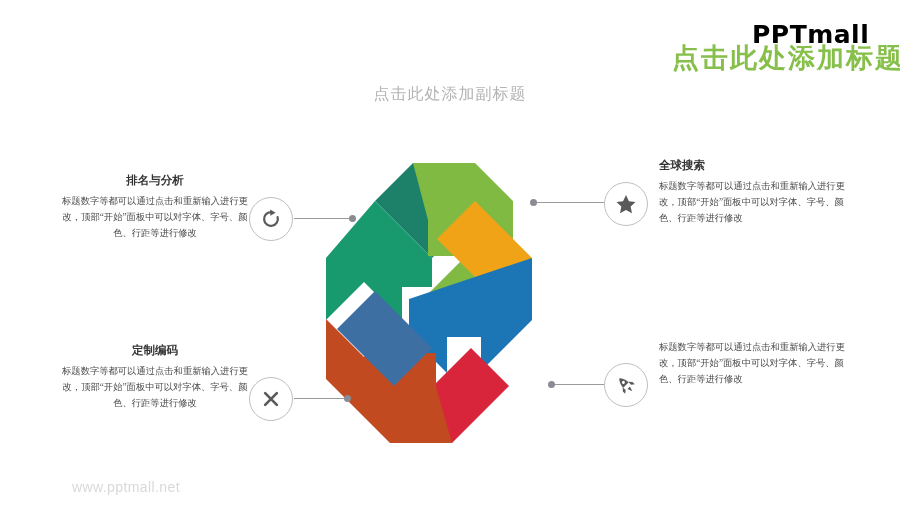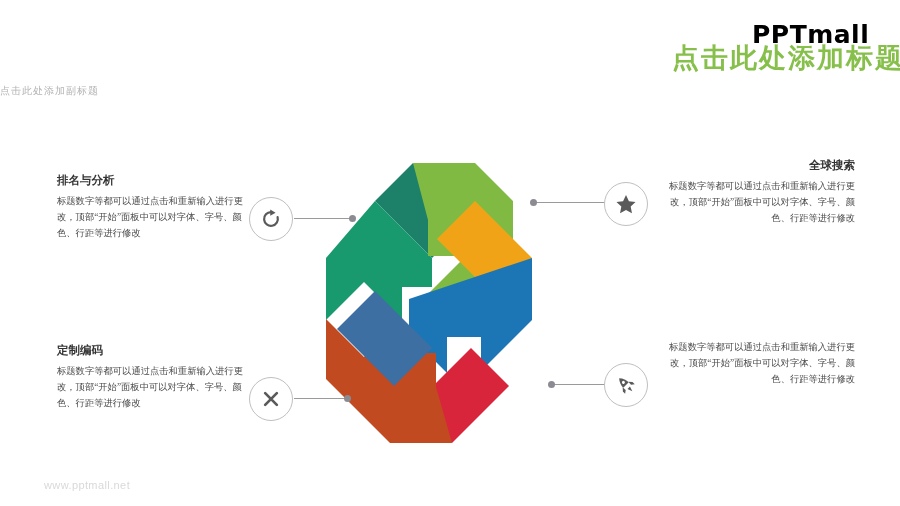--- a/index.html
+++ b/index.html
@@ -22,40 +22,40 @@
   }
   .title{
     position:absolute;left:4px;top:44px;width:900px;
     text-align:right;
     font-size:27px;font-weight:bold;
     color:#87bf4b;letter-spacing:2px;
     line-height:1.1;
   }
   .subtitle{
     position:absolute;left:0;top:84px;width:900px;
-    text-align:left;
-    font-size:10px;
+    text-align:center;
+    font-size:16px;
     color:#b3b3b3;letter-spacing:1px;
   }
   .footer{
-    position:absolute;left:44px;top:479px;
-    font-size:11px;color:#d9d9d9;letter-spacing:.4px;
+    position:absolute;left:72px;top:479px;
+    font-size:14px;color:#d9d9d9;letter-spacing:.4px;
   }
 
   
   .block{position:absolute;width:196px;}
   .block .heading{
     font-size:11.5px;font-weight:bold;color:#333333;
     line-height:1.2;margin-bottom:6px;
   }
   .block .body{
     font-size:9.3px;color:#4a4a4a;line-height:1.72;font-family:Liberation Serif, serif;
   }
-  .block.right .heading,.block.right .body{text-align:right;}
-  .block.left .heading,.block.left .body{text-align:left;}
+  .block.right .heading,.block.right .body{text-align:left;}
+  .block.left .heading,.block.left .body{text-align:center;}
 
   #block-tl{left:57px;top:174px;}
   #block-bl{left:57px;top:344px;}
   #block-tr{left:659px;top:159px;}
   #block-br{left:659px;top:340px;}
 
   
   .badge{
     position:absolute;width:44px;height:44px;border-radius:50%;
     border:1px solid #bfbfbf;background:#ffffff;

